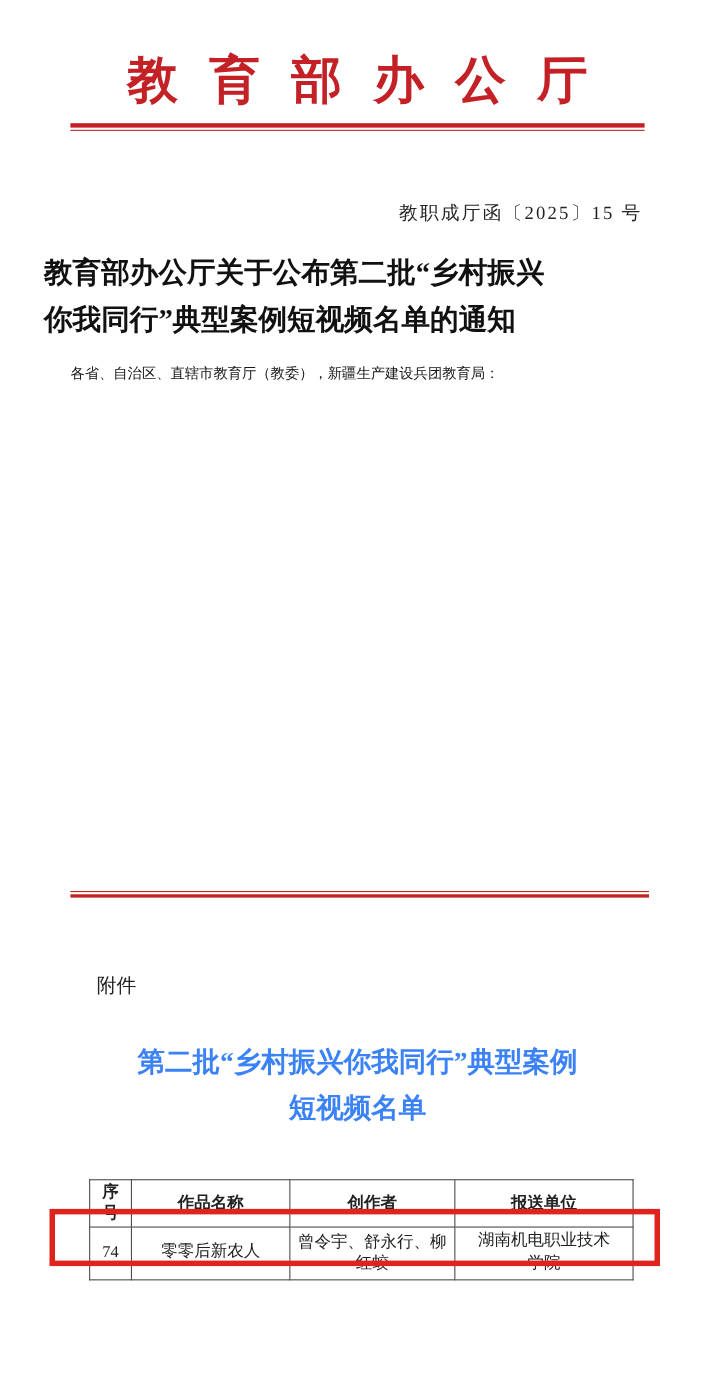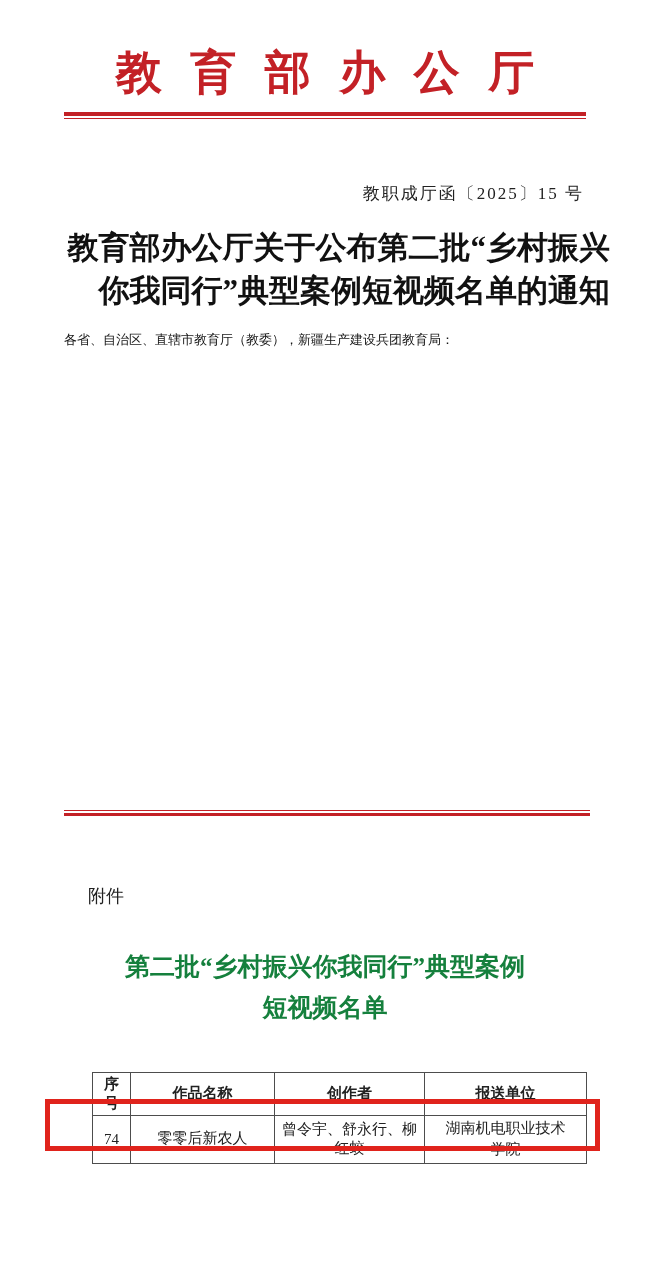--- a/index.html
+++ b/index.html
@@ -35,22 +35,22 @@
   }
   .doc-number{
     position:absolute;top:146px;right:66px;
     font-size:17px;letter-spacing:2px;
     color:#222;
     margin-top:36px;
   }
   
   .notice-title{
     position:absolute;top:226px;left:40px;right:40px;
-    text-align:right;
-    font-size:31px;font-weight:700;line-height:43px;
+    text-align:left;
+    font-size:26px;font-weight:700;line-height:43px;
     white-space:pre-line;
     color:#111;
   }
   .body-text{
     position:absolute;top:321px;left:64px;width:521px;
     font-size:13px;line-height:37px;
     text-align:justify;
     color:#161616;
   }
   .body-text p{margin:0;}
@@ -64,25 +64,25 @@
   
   .attachment-label{
     position:absolute;top:884px;left:88px;
     font-size:18px;color:#222;text-align:center;
   }
   .attachment-title{
     position:absolute;top:946px;left:40px;right:40px;
     text-align:center;
     font-size:25px;font-weight:700;line-height:41px;
     white-space:pre-line;
-    color:#15803d;
+    color:#3b82f6;
   }
   
   .shortlist{
-    position:absolute;top:1072px;left:92px;
+    position:absolute;top:1072px;left:81px;
     border-collapse:collapse;
     table-layout:fixed;
     font-size:15px;
   }
   .shortlist th,.shortlist td{
     border:1px solid #4d4d4d;
     text-align:center;vertical-align:middle;
     padding:2px 4px;
     color:#222;
   }

